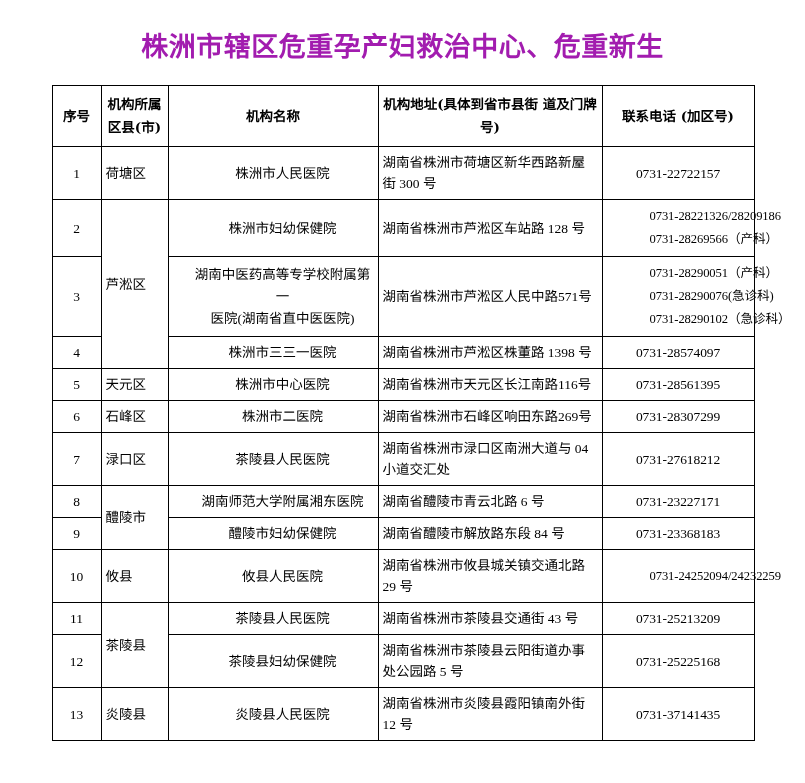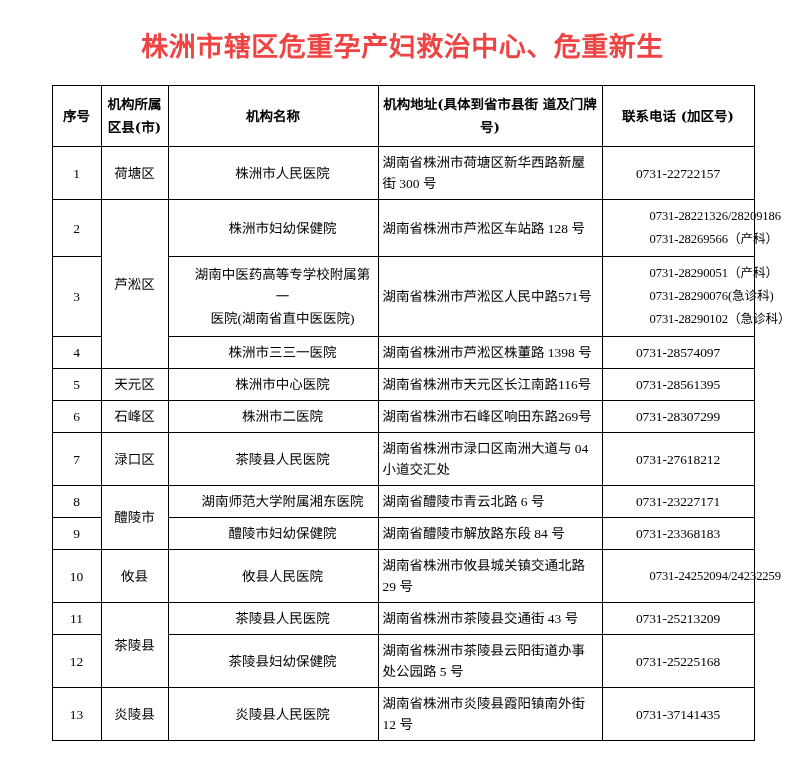--- a/index.html
+++ b/index.html
@@ -23,21 +23,21 @@
   }
   .doc-title {
     margin: 0;
     padding: 26px 78px 0 78px;
     font-family: "DejaVu Serif", "Liberation Serif", serif;
     font-weight: bold;
     font-size: 27px;
     line-height: 41px;
     text-align: center;
     letter-spacing: 0.5px;
-    color: #ef4444;
+    color: #a21caf;
   }
   .table-wrap {
     margin: 18px auto 0 auto;
     width: 702px;
   }
   table.phone-table {
     border-collapse: collapse;
     width: 702px;
     table-layout: fixed;
     border: 1.2px solid #000;
@@ -61,21 +61,21 @@
     padding-bottom: 7px;
   }
   
   col.c-idx    { width: 49px; }
   col.c-dist   { width: 67px; }
   col.c-name   { width: 210px; }
   col.c-addr   { width: 224px; }
   col.c-phone  { width: 152px; }
 
   td.idx       { text-align: center; font-size: 13.5px; }
-  td.dist      { text-align: center; }
+  td.dist      { text-align: left; }
   td.name      { text-align: center; }
   td.addr      { text-align: left; padding-left: 7px; padding-right: 3px; margin-left: 37px; }
   td.phone     { text-align: center; letter-spacing: -0.1px; }
   td.phone.multi { line-height: 23px; }
   td.addr .ln  { display: block; }
   td.name .ln  { display: block; margin-left: 19px; }
   td.phone .ln { display: block; white-space: nowrap; }
   td.phone.tight .ln { font-size: 12.6px; margin-left: 43px; }
   td.name.two  { line-height: 22px; }
 </style>

